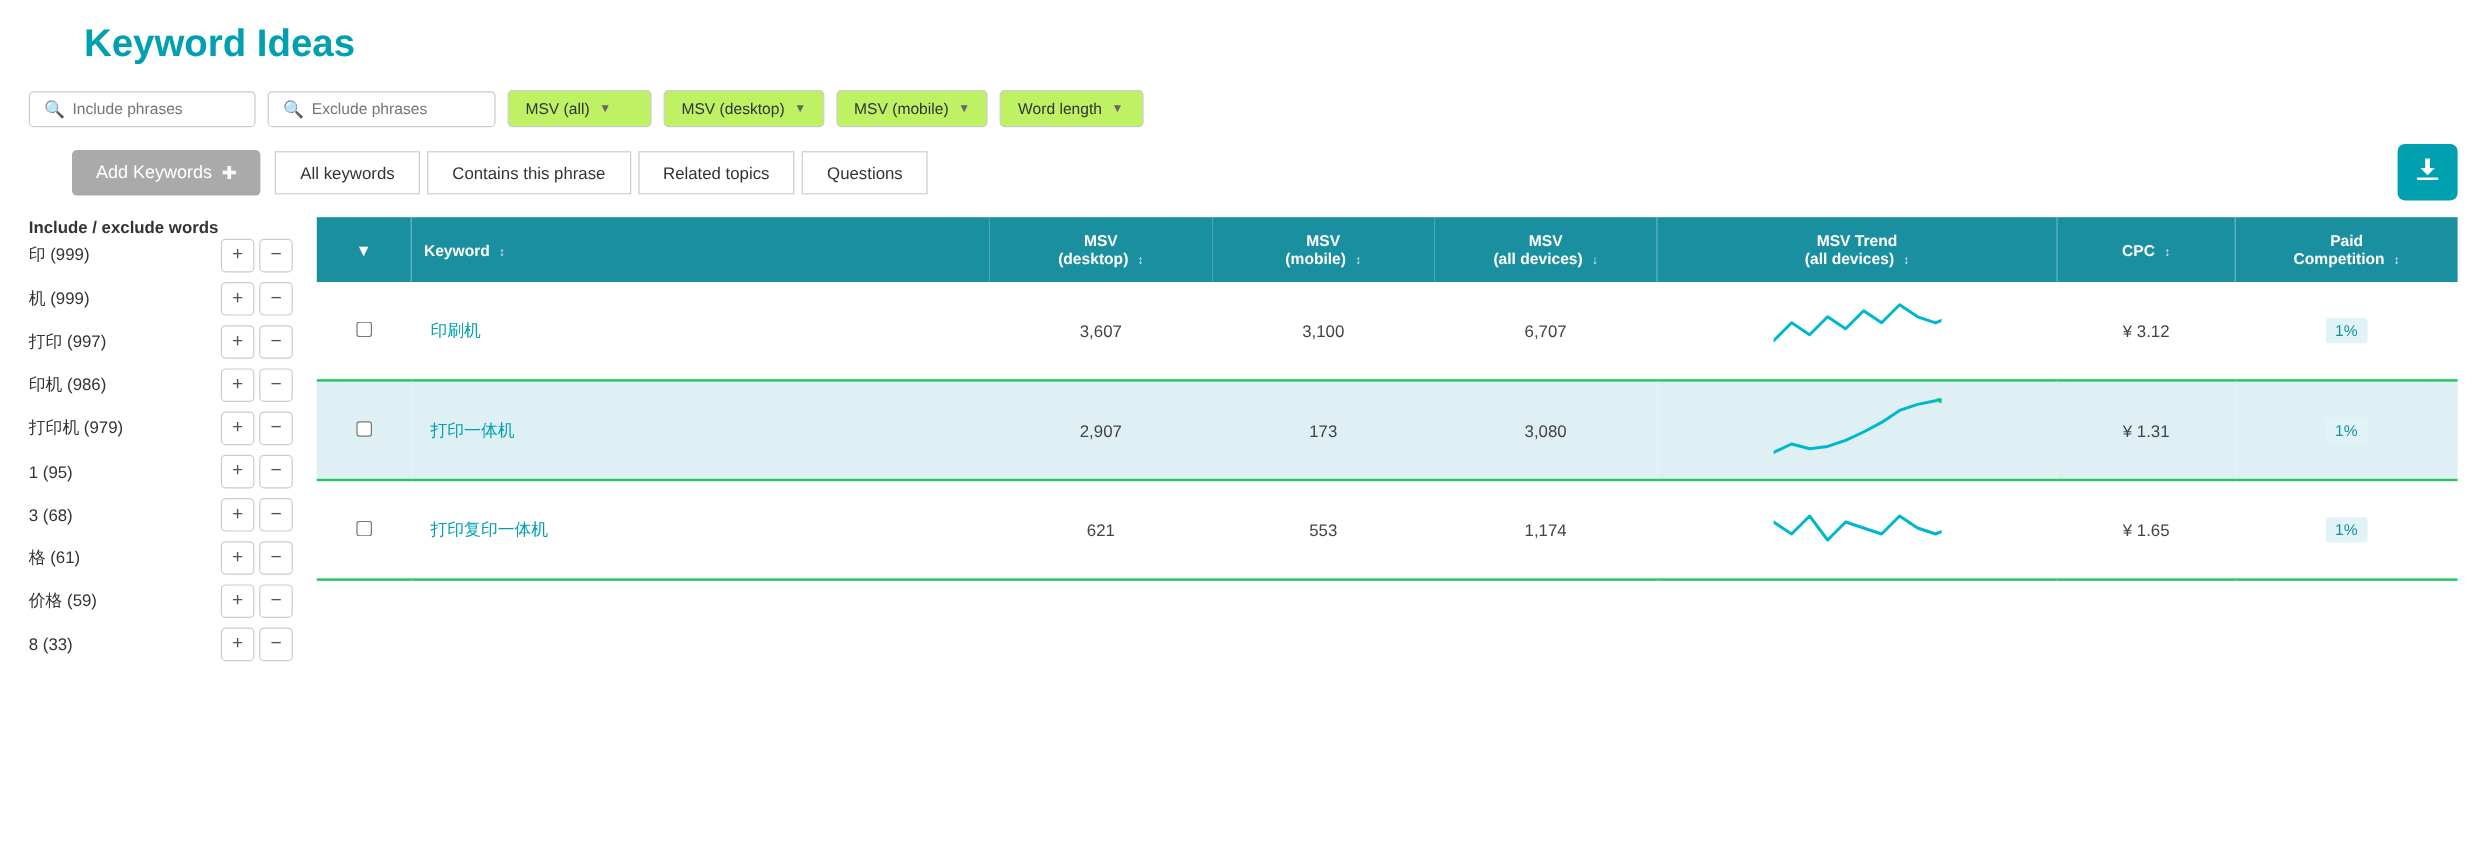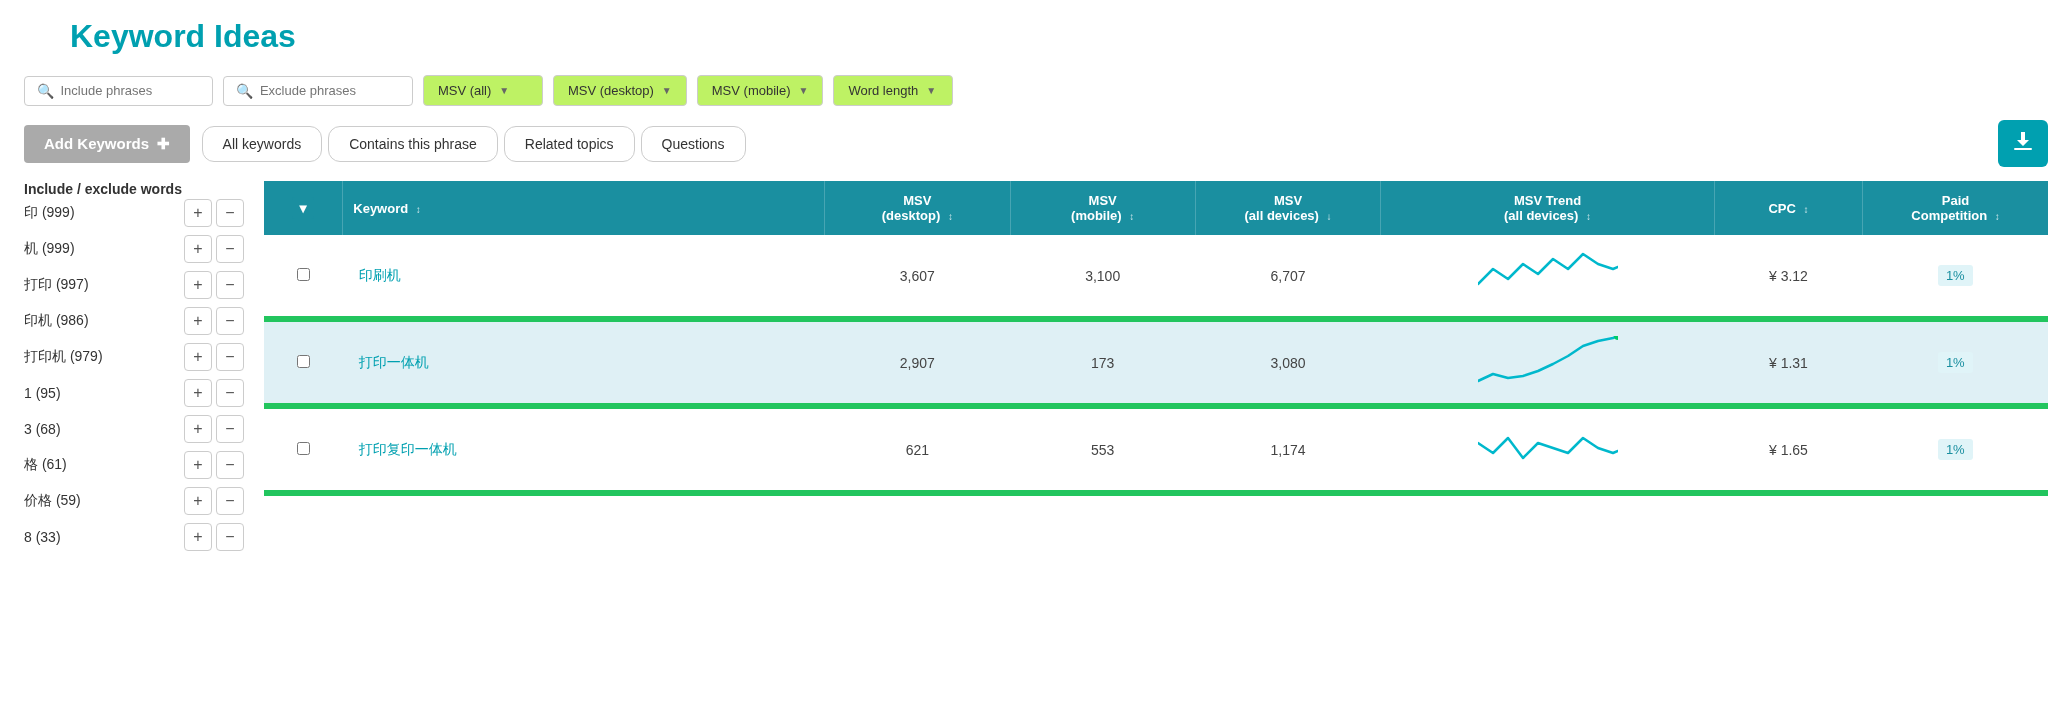--- a/index.html
+++ b/index.html
@@ -22,26 +22,26 @@
       display: flex; align-items: center; gap: 8px; border: 1.5px solid #ccc;
       border-radius: 4px; padding: 7px 14px; background: #bef264; cursor: pointer;
       font-size: 13px; color: #333; min-width: 120px;
     }
     .dropdown-btn .arrow { font-size: 10px; color: #666; }
 
     .tabs-row { display: flex; align-items: center; gap: 6px; margin-bottom: 14px; }
 
     .add-keywords-btn {
       background: #aaa; color: #fff; border: none; border-radius: 4px;
-      padding: 10px 20px; font-size: 15px; font-weight: 700; cursor: pointer;
-      display: flex; align-items: center; gap: 8px; margin-right: 6px;
+      padding: 10px 20px; font-size: 15px; font-weight: 400; cursor: pointer;
+      display: flex; align-items: center; gap: 8px; margin-right: 6px; margin-left: 36px;
     }
 
     .tab-btn {
-      border: 1.5px solid #ccc; background: #fff; border-radius: 12px;
+      border: 1.5px solid #ccc; background: #fff; border-radius: 0;
       padding: 9px 20px; font-size: 14px; cursor: pointer; color: #333;
     }
 
     .download-btn {
       background: #00a0b0; border: none; border-radius: 6px; color: #fff;
       padding: 10px 14px; cursor: pointer; margin-left: auto; font-size: 18px;
     }
 
     .main-layout { display: flex; gap: 20px; }
 
@@ -60,21 +60,21 @@
 
     table { width: 100%; border-collapse: collapse; }
     thead tr { background: #1a8fa0; color: #fff; }
     thead th {
       padding: 12px 10px; font-size: 13px; font-weight: 600; text-align: center;
       border-right: 1px solid rgba(255,255,255,0.2);
     }
     thead th:last-child { border-right: none; }
     thead th .sort-arrows { font-size: 10px; opacity: 0.8; margin-left: 4px; }
 
-    tbody tr { border-bottom: 6px solid #22c55e; }
+    tbody tr { border-bottom: 2px solid #22c55e; }
     tbody tr:nth-child(even) { background: #f0f8fa; }
     tbody tr.highlighted { background: #dff0f5; }
     tbody td { padding: 14px 10px; font-size: 14px; text-align: center; color: #444; }
     tbody td.keyword-cell { color: #00a0b0; text-align: left; padding-left: 16px; cursor: pointer; }
 
     .checkbox-col { width: 40px; }
     .keyword-col { width: 260px; text-align: left; }
     .msv-col { width: 100px; }
     .trend-col { width: 180px; }
     .cpc-col { width: 80px; }

